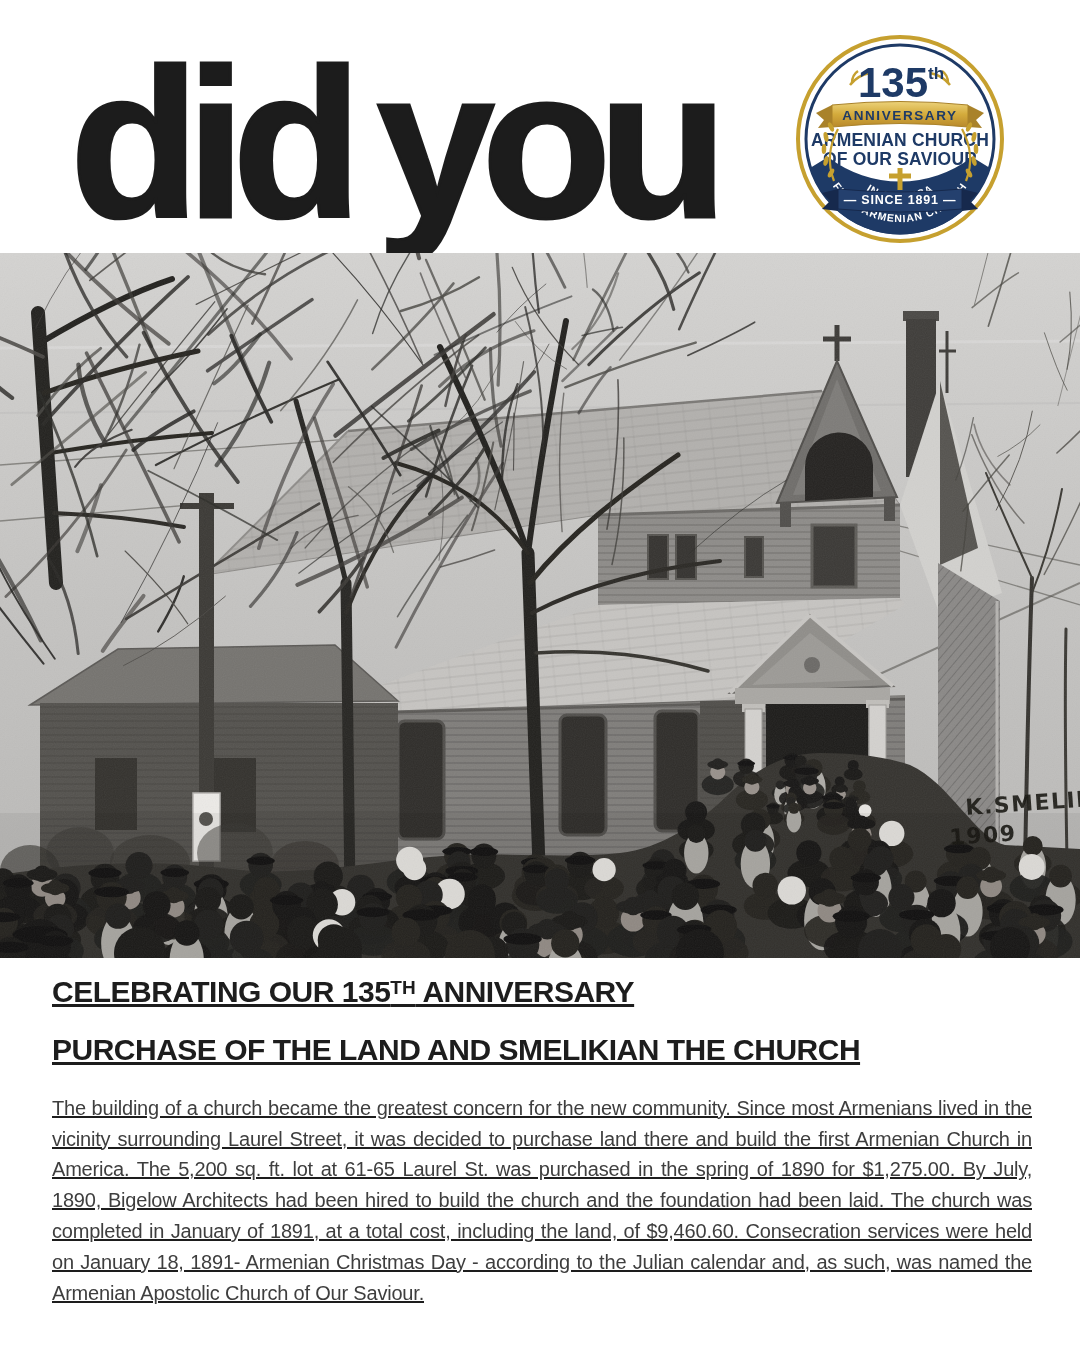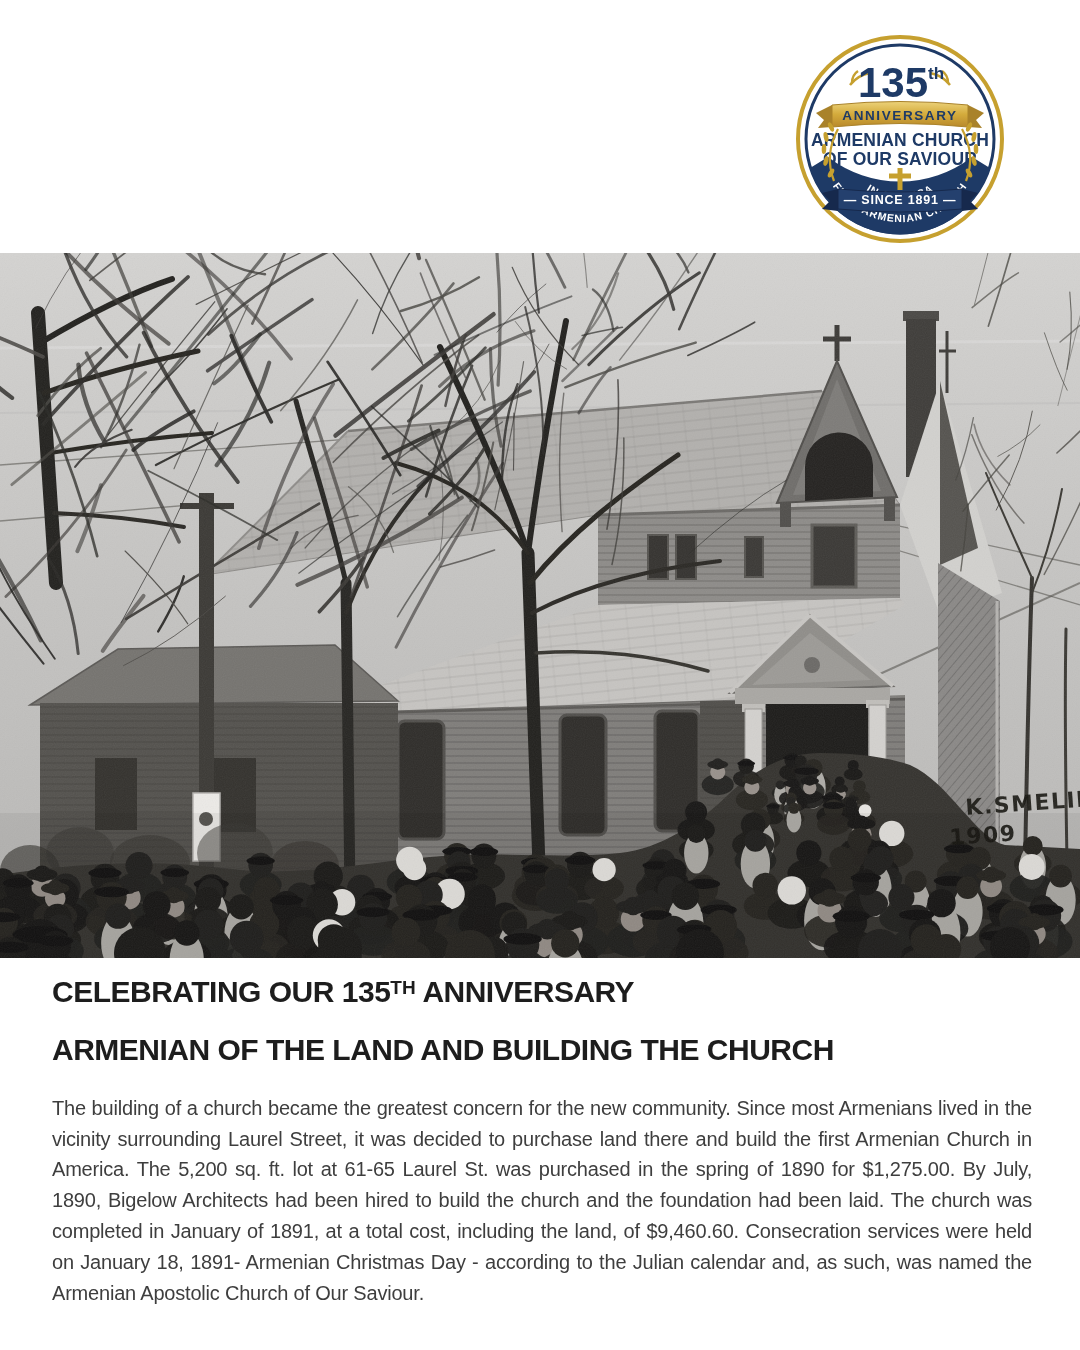--- a/index.html
+++ b/index.html
@@ -6,31 +6,32 @@
   .poster{position:relative;width:1080px;height:1350px;background:#ffffff;overflow:hidden;
           font-family:"Liberation Sans",sans-serif;}
   .headline{position:absolute;font-weight:bold;font-size:212px;line-height:1;
             letter-spacing:-13px;word-spacing:-18px;white-space:nowrap;color:#1c1c1c;
             -webkit-text-stroke:3px currentColor;}
   #did-you{left:70px;top:38px;z-index:2;}
   #know{left:70px;top:234px;color:#ffffff;z-index:6;}
   .photo{position:absolute;left:0;top:253px;width:1080px;height:705px;background:#c6c5c3;z-index:3;}
   .photo svg{display:block;}
   .logo{position:absolute;left:794px;top:33px;width:212px;height:212px;z-index:2;}
-  .content{position:absolute;left:52px;top:976px;width:980px;z-index:2;color:#1d1d1d;}
+  .content{position:absolute;left:52px;top:976px;width:980px;z-index:2;color:#1d1d1d;text-decoration:underline;}
   .head{font-size:30px;font-weight:bold;letter-spacing:-0.5px;line-height:1.08;margin:0 0 26px 0;}
   .head sup{font-size:19px;vertical-align:0.42em;letter-spacing:0;}
   .body{font-size:20px;line-height:30.8px;text-align:justify;color:#3e3e3e;
         letter-spacing:-0.2px;margin:20px 0 0 0;}
 </style>
 </head>
 <body>
 
 <div class="poster">
 
+  <div class="headline" id="did-you">did you</div>
 
   <svg class="logo" viewBox="0 0 212 212">
     <defs>
       <linearGradient id="goldGrad" x1="0" y1="0" x2="0" y2="1">
         <stop offset="0" stop-color="#ecd27a"></stop>
           <stop offset="0.5" stop-color="#d4ab3c"></stop>
         <stop offset="1" stop-color="#b8892b"></stop>
       </linearGradient>
     </defs>
     <circle cx="106" cy="106" r="102" fill="#ffffff" stroke="#c6a02f" stroke-width="4"></circle>
@@ -867,16 +868,16 @@
       </g>
 
       <rect x="0" y="0" width="1080" height="705" filter="url(#grain)"></rect>
       <rect x="0" y="560" width="1080" height="145" fill="#000000" opacity="0.05"></rect>
     </svg>
   </div>
 
 
   <div class="content">
     <h2 class="head"><span>CELEBRATING OUR 135</span><sup>TH</sup><span> ANNIVERSARY</span></h2>
-    <h2 class="head">ARMENIAN OF THE LAND AND BUILDING THE CHURCH</h2>
+    <h2 class="head">PURCHASE OF THE LAND AND SMELIKIAN THE CHURCH</h2>
     <p class="body">The building of a church became the greatest concern for the new community. Since most Armenians lived in the vicinity surrounding Laurel Street, it was decided to purchase land there and build the first Armenian Church in America. The 5,200 sq. ft. lot at 61-65 Laurel St. was purchased in the spring of 1890 for $1,275.00. By July, 1890, Bigelow Architects had been hired to build the church and the foundation had been laid. The church was completed in January of 1891, at a total cost, including the land, of $9,460.60. Consecration services were held on January 18, 1891- Armenian Christmas Day - according to the Julian calendar and, as such, was named the Armenian Apostolic Church of Our Saviour.</p>
   </div>
 </div>
 
 </body></html>

